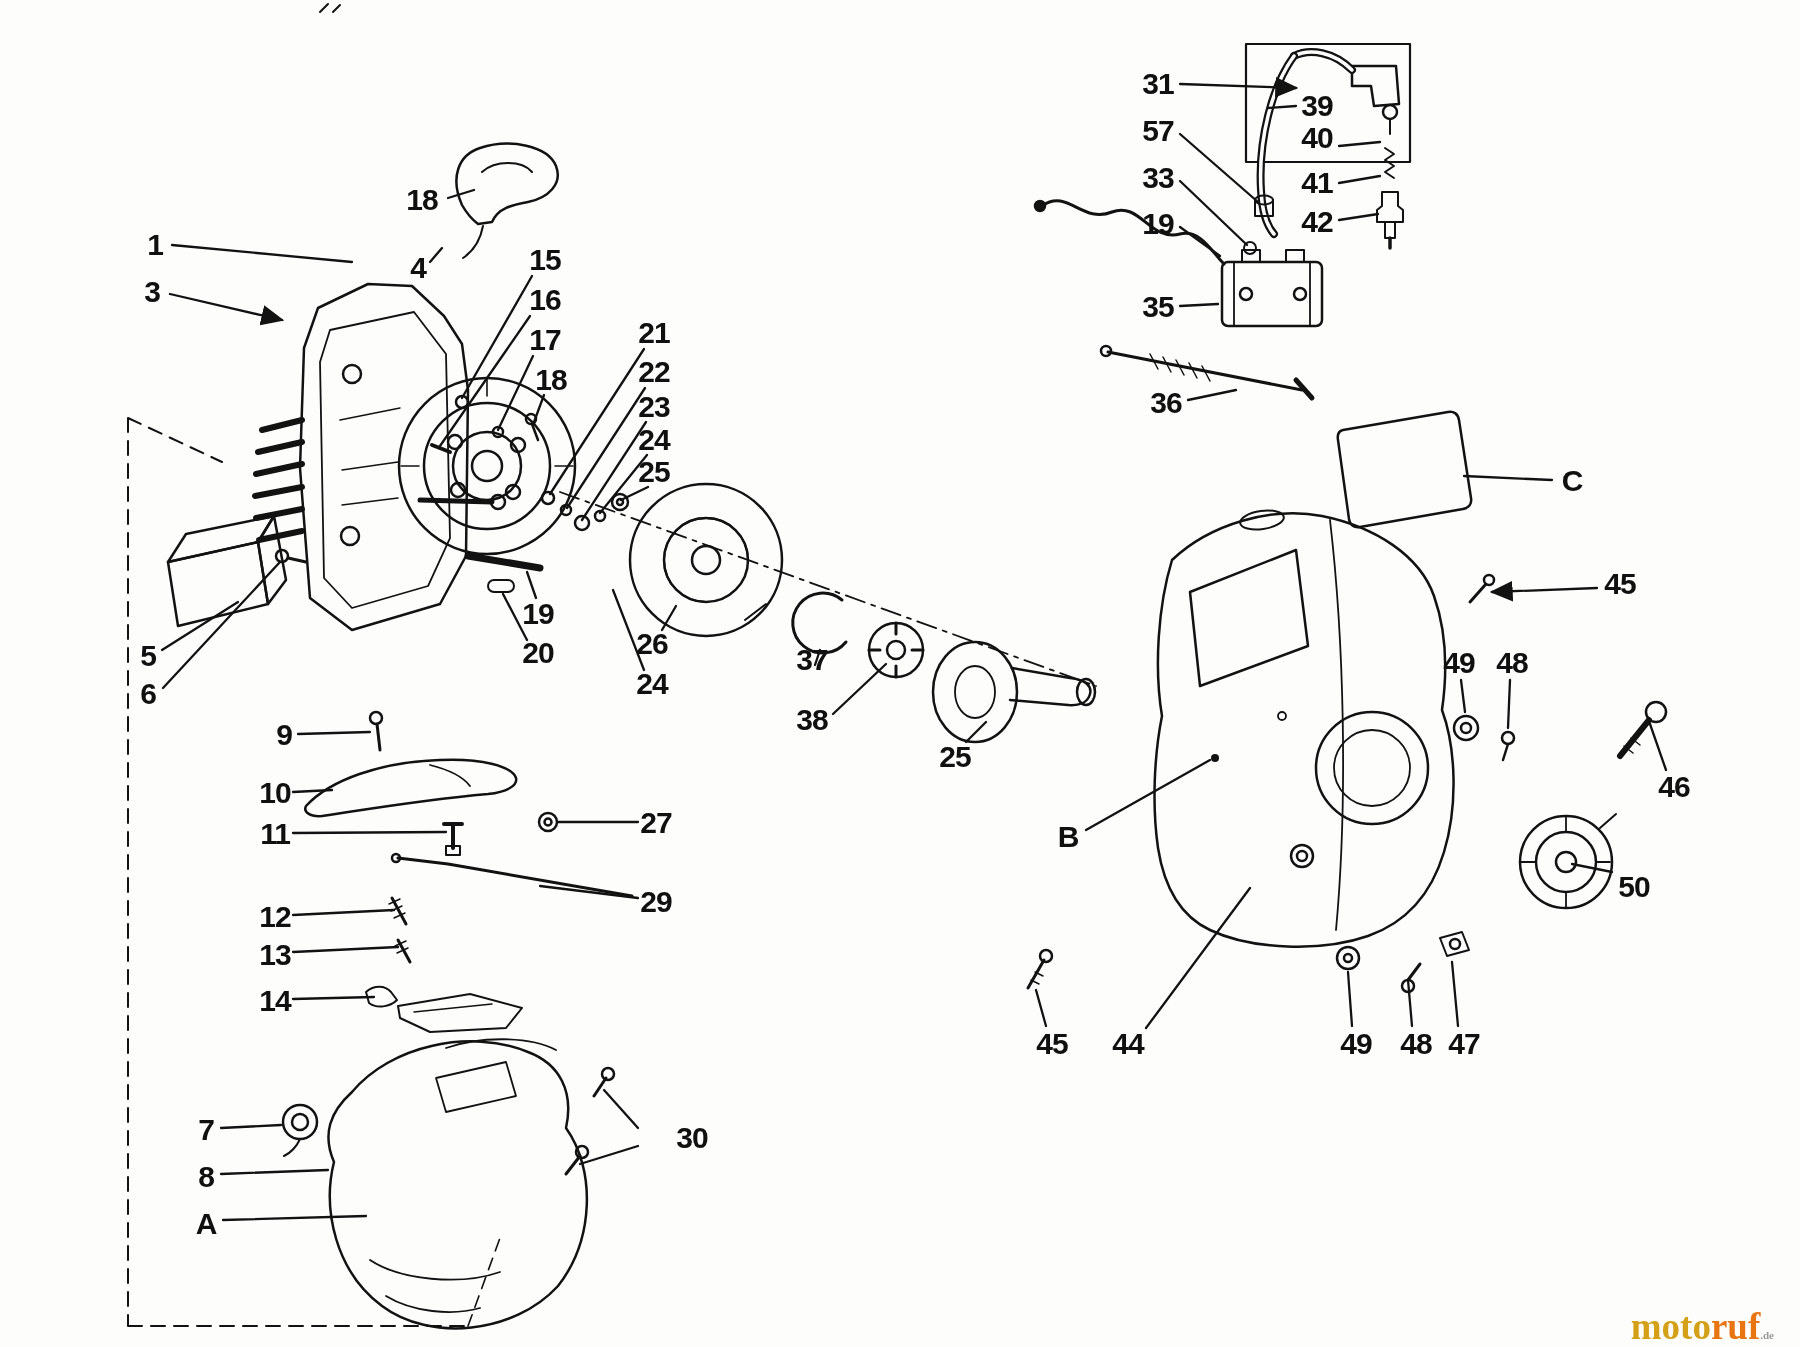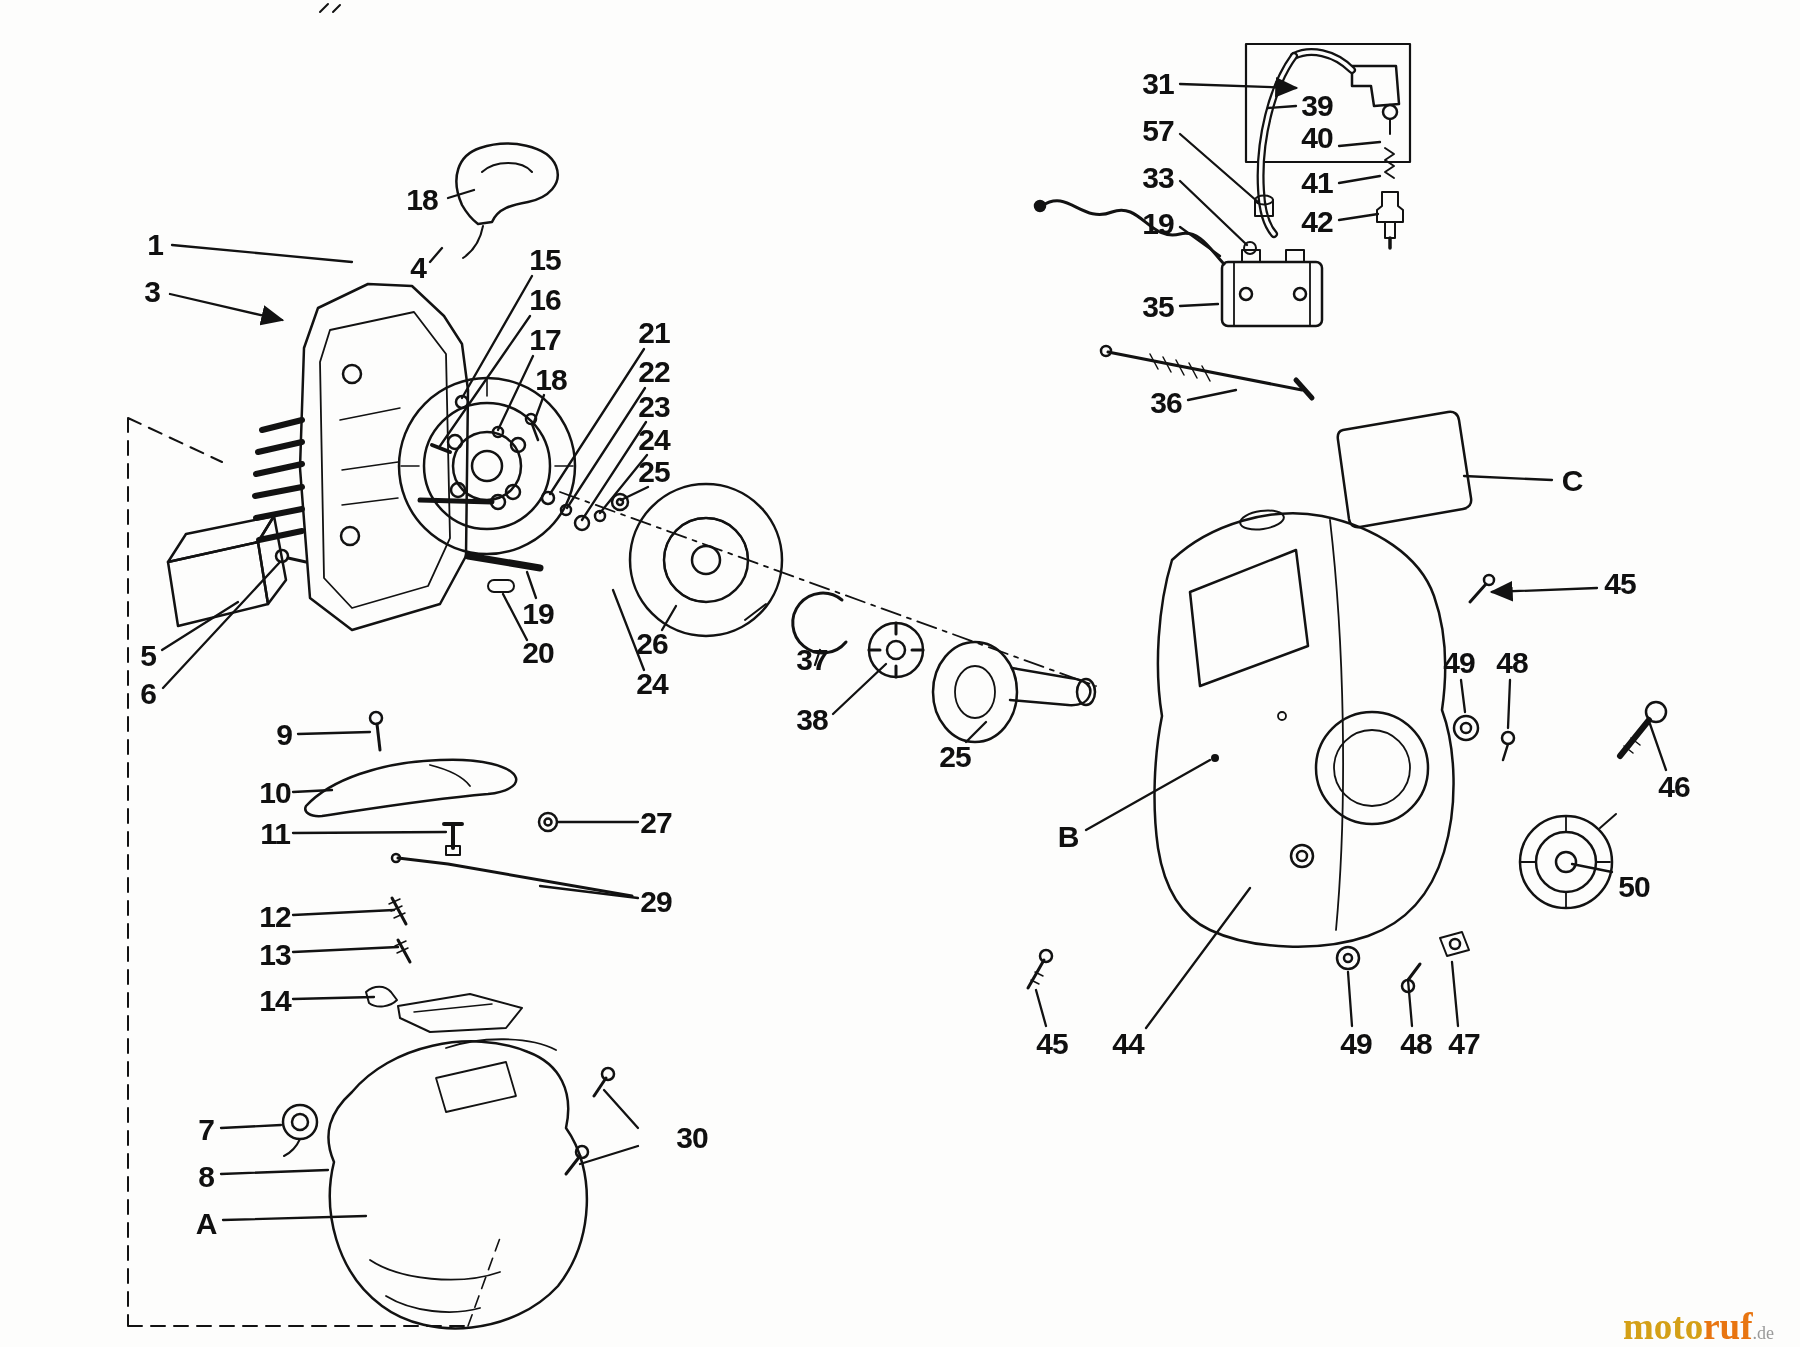--- a/index.html
+++ b/index.html
@@ -15,21 +15,21 @@
     position:absolute; transform:translate(-50%,-50%);
     font-family:"Liberation Sans", sans-serif;
     font-weight:bold; font-size:30px; line-height:1;
     color:#101010; letter-spacing:-1px; white-space:nowrap;
   }
   .watermark {
     position:absolute; right:26px; bottom:2px;
     font-family:"Liberation Serif", serif;
     font-weight:bold; font-size:37px; line-height:1;
   }
-  .watermark .suffix { font-size:18px; font-weight:normal; }
+  .watermark .suffix { font-size:11px; font-weight:bold; }
 </style>
 </head>
 <body>
 
 <div class="stage">
 
   <svg class="art" width="1800" height="1347" viewBox="0 0 1800 1347" fill="none" stroke="#121212" stroke-width="2.5" stroke-linecap="round" stroke-linejoin="round">
     <defs>
       <marker id="arrowhead" markerWidth="11" markerHeight="9" refX="9" refY="4.5" orient="auto">
         <path d="M0,0 L10,4.5 L0,9 Z" fill="#121212" stroke="none"></path>

